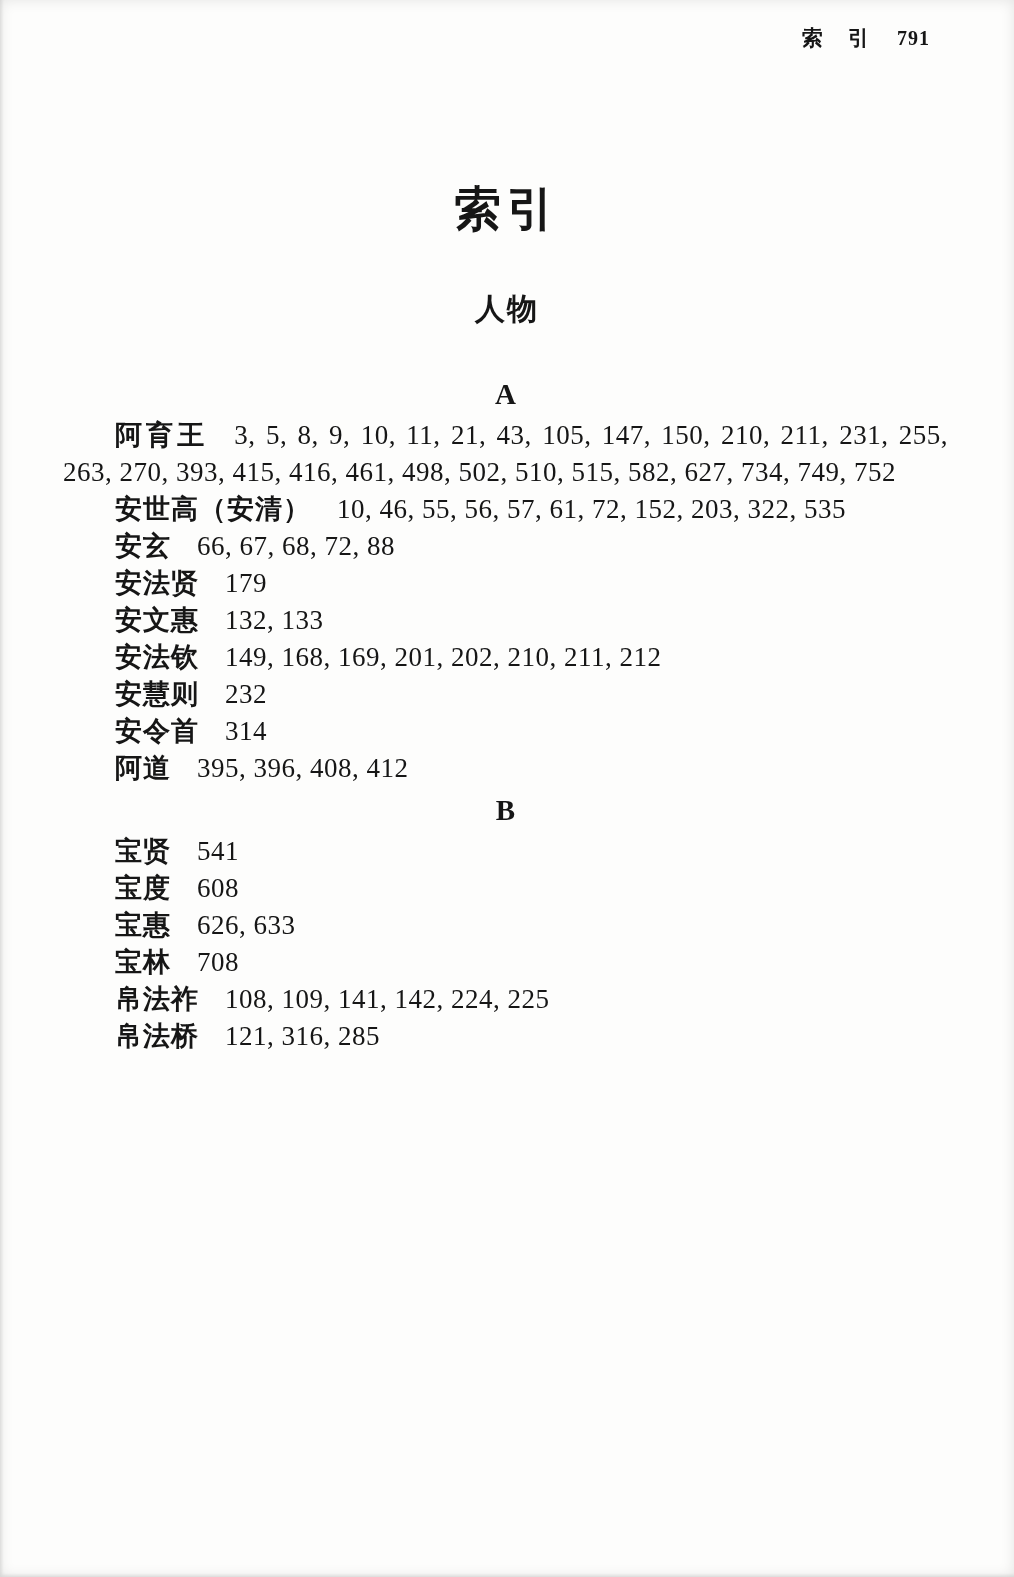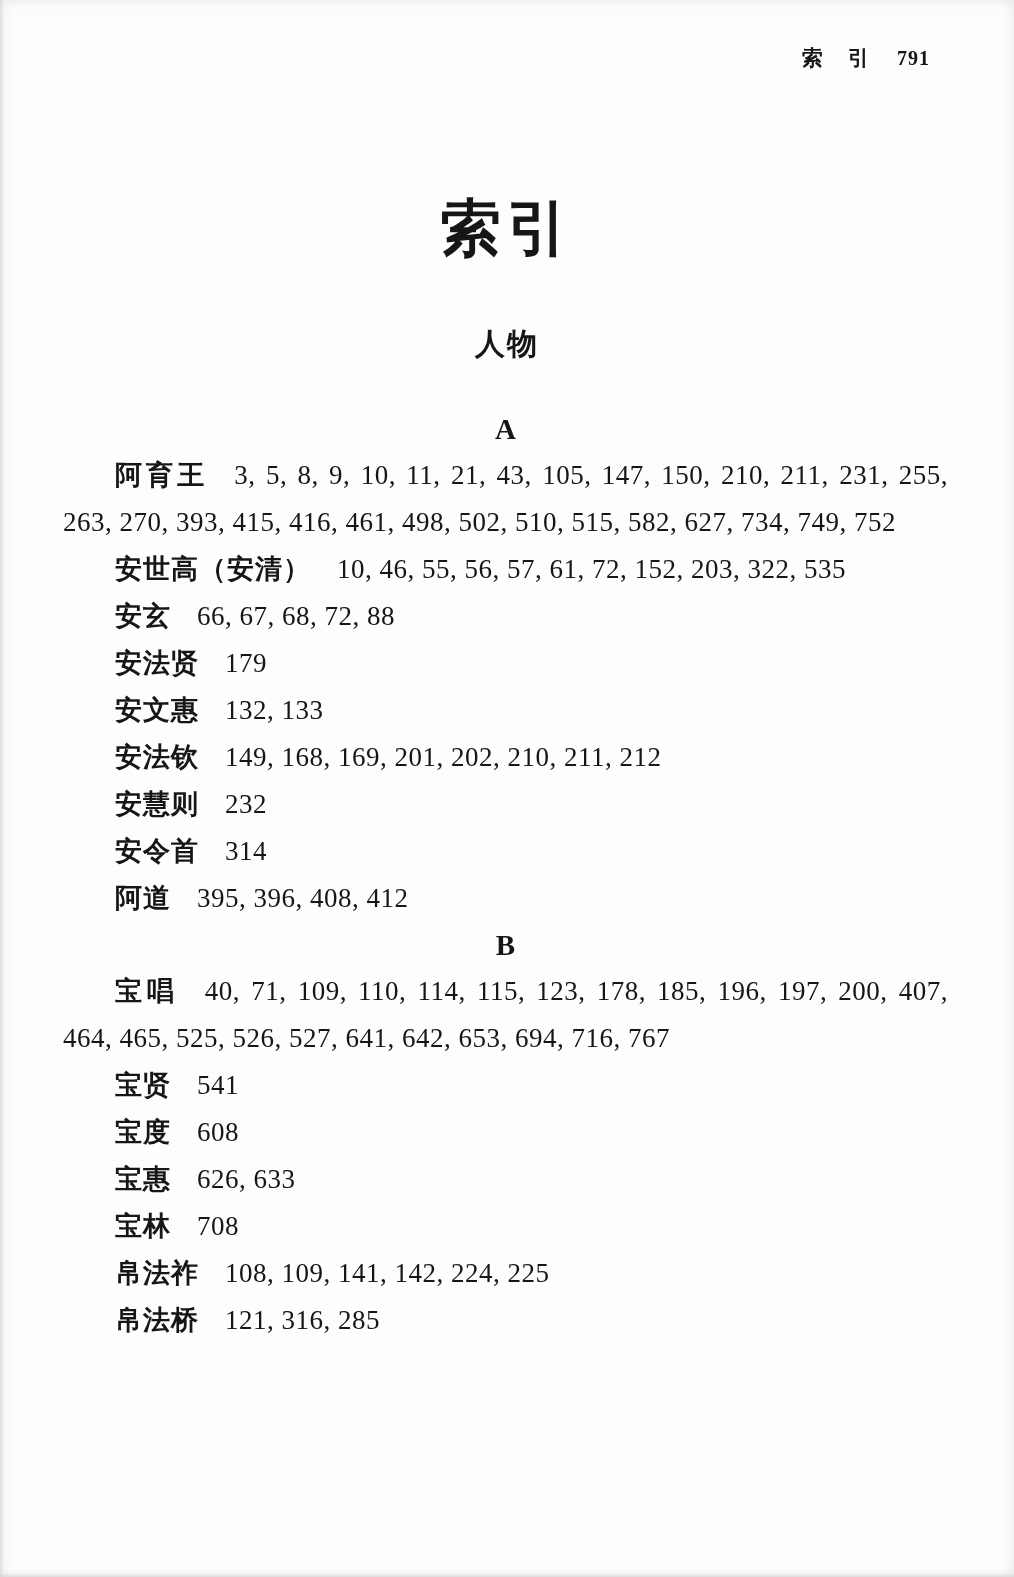--- a/index.html
+++ b/index.html
@@ -13,66 +13,66 @@
     height: 1577px;
     margin: 0 auto;
     background: #fdfdfc;
     color: #161616;
     font-family: "Liberation Serif", "DejaVu Serif", serif;
     box-shadow: inset 0 0 14px rgba(0,0,0,0.10), inset 2px -2px 3px rgba(0,0,0,0.08);
     overflow: hidden;
     box-sizing: border-box;
   }
   .page-header {
-    padding: 44px 84px 0 0;
+    padding: 24px 84px 0 0;
     text-align: right;
     font-weight: bold;
     font-size: 21px;
     line-height: 28px;
     white-space: nowrap;
   }
   .running-title {
     letter-spacing: 10px;
   }
   .page-number {
     margin-left: 18px;
     font-size: 20px;
     letter-spacing: 1px;
   }
   .doc-title {
     margin-top: 126px;
     text-align: center;
-    font-size: 61px;
+    font-size: 47px;
     font-weight: bold;
     letter-spacing: 6px;
     line-height: 62px;
   }
   .category-title {
-    margin-top: 64px;
+    margin-top: 49px;
     margin-bottom: 42px;
     text-align: center;
     font-size: 30px;
     font-weight: bold;
     letter-spacing: 2px;
     line-height: 40px;
   }
   .index-body {
     padding: 0 66px 0 63px;
   }
   .section-letter {
     text-align: center;
     font-size: 29px;
     font-weight: bold;
     line-height: 46px;
     margin: 0;
   }
   .entry {
     margin: 0;
     font-size: 27px;
-    line-height: 47px;
+    line-height: 37px;
     text-indent: 52px;
     text-align: justify;
   }
   .entry-term {
     font-weight: 600;
     letter-spacing: 1px;
     margin-right: 26px;
   }
   .entry-pages {
     letter-spacing: 0.5px;
@@ -111,21 +111,20 @@
 
   <p class="entry"><span class="entry-term">安令首</span><span class="entry-pages">314</span></p>
 
   <p class="entry"><span class="entry-term">阿道</span><span class="entry-pages">395, 396, 408, 412</span></p>
 </div>
   </div>
 
   <div class="index-section">
     <div class="section-letter">B</div>
     <div class="section-entries">
-  <p class="entry"><span class="entry-term">宝唱</span><span class="entry-pages">40, 71, 109, 110, 114, 115, 123, 178, 185, 196, 197, 200, 407, 464, 465, 525, 526, 527, 641, 642, 653, 694, 716, 767</span></p>
 
   <p class="entry"><span class="entry-term">宝贤</span><span class="entry-pages">541</span></p>
 
   <p class="entry"><span class="entry-term">宝度</span><span class="entry-pages">608</span></p>
 
   <p class="entry"><span class="entry-term">宝惠</span><span class="entry-pages">626, 633</span></p>
 
   <p class="entry"><span class="entry-term">宝林</span><span class="entry-pages">708</span></p>
 
 

